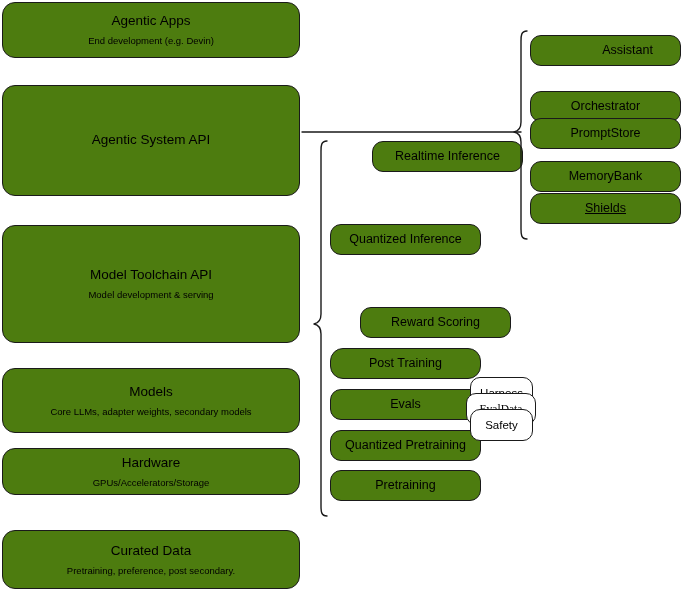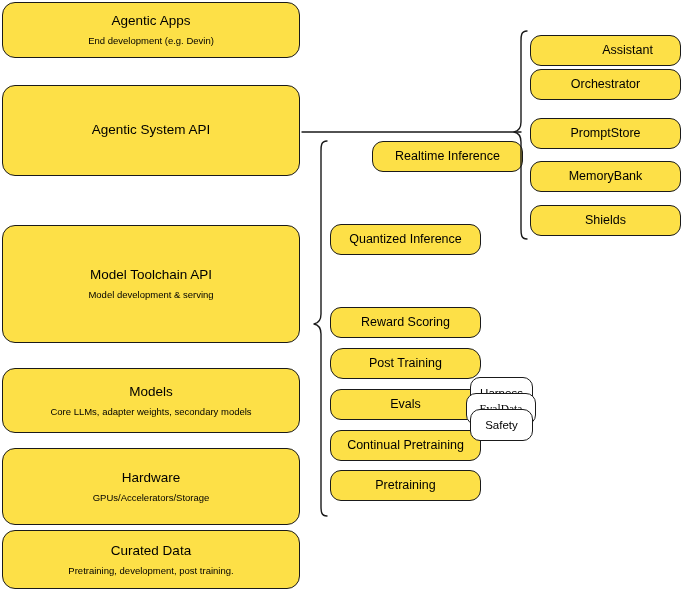--- a/index.html
+++ b/index.html
@@ -19,21 +19,21 @@
     background: #ffffff;
     overflow: hidden;
   }
 
   
   .box {
     position: absolute;
     box-sizing: border-box;
     border: 1.4px solid #1a1a1a;
     border-radius: 13px;
-    background: #fde047;
+    background: #4d7c0f;
     display: flex;
     flex-direction: column;
     align-items: center;
     justify-content: center;
     text-align: center;
     line-height: 1.25;
   }
 
   
   .layer-box {
@@ -125,69 +125,69 @@
              C 319 325, 321 328, 321 334
              L 321 506
              C 321 511, 321 516, 327 516"></path>
   </svg>
 
   <div class="box layer-box" style="top:2px; height:56px;">
     <div class="layer-title">Agentic Apps</div>
     <div class="layer-sub">End development (e.g. Devin)</div>
   </div>
 
-  <div class="box layer-box" style="top:85px; height:91px;">
+  <div class="box layer-box" style="top:85px; height:111px;">
     <div class="layer-title">Agentic System API</div>
   </div>
 
   <div class="box layer-box" style="top:225px; height:118px;">
     <div class="layer-title">Model Toolchain API</div>
     <div class="layer-sub">Model development &amp; serving</div>
   </div>
 
   <div class="box layer-box" style="top:368px; height:65px;">
     <div class="layer-title">Models</div>
     <div class="layer-sub">Core LLMs, adapter weights, secondary models</div>
   </div>
 
-  <div class="box layer-box" style="top:448px; height:77px;">
+  <div class="box layer-box" style="top:448px; height:47px;">
     <div class="layer-title">Hardware</div>
     <div class="layer-sub">GPUs/Accelerators/Storage</div>
   </div>
 
   <div class="box layer-box" style="top:530px; height:59px;">
     <div class="layer-title">Curated Data</div>
-    <div class="layer-sub">Pretraining, development, post training.</div>
+    <div class="layer-sub">Pretraining, preference, post secondary.</div>
   </div>
 
   <div class="box chip chip-mid" style="top:141px;margin-left:42px;">Realtime Inference</div>
 
 
   <div class="box chip chip-mid" style="top:224px;">Quantized Inference</div>
 
 
-  <div class="box chip chip-mid" style="top:307px;">Reward Scoring</div>
+  <div class="box chip chip-mid" style="top:307px;margin-left:30px;">Reward Scoring</div>
 
   <div class="box chip chip-mid" style="top:348px;border-radius:13px;">Post Training</div>
 
   <div class="box chip chip-mid" style="top:389px;">Evals</div>
 
-  <div class="box chip chip-mid" style="top:430px;">Continual Pretraining</div>
+  <div class="box chip chip-mid" style="top:430px;">Quantized Pretraining</div>
 
   <div class="box chip chip-mid" style="top:470px;">Pretraining</div>
 
   <div class="pill" style="left:470px; top:377px; width:63px;">Harness</div>
 
   <div class="pill" style="left:466px; top:393px; width:70px;font-family:Liberation Serif, serif;">EvalData</div>
 
   <div class="pill" style="left:470px; top:409px; width:63px;">Safety</div>
 
   <div class="box chip chip-right" style="top:35px;padding-left:44px;">Assistant</div>
 
-  <div class="box chip chip-right" style="top:69px;">Orchestrator</div>
+  <div class="box chip chip-right" style="top:91px;">Orchestrator</div>
 
   <div class="box chip chip-right" style="top:118px;">PromptStore</div>
 
   <div class="box chip chip-right" style="top:161px;">MemoryBank</div>
 
-  <div class="box chip chip-right" style="top:205px;">Shields</div>
+  <div class="box chip chip-right" style="top:193px;text-decoration:underline;">Shields</div>
 
 </div>
 
 </body></html>

